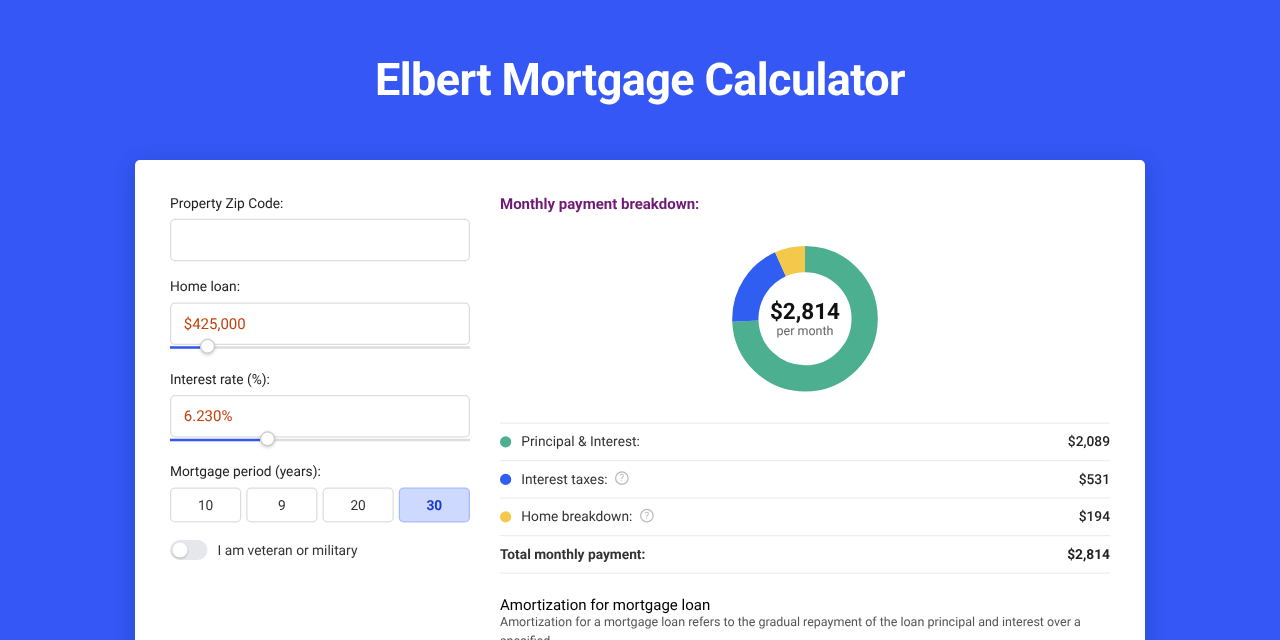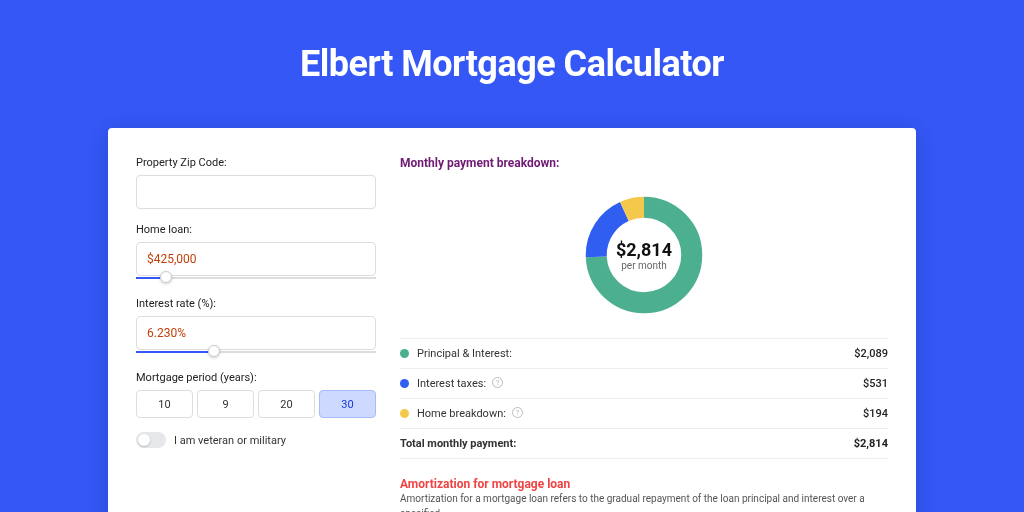--- a/index.html
+++ b/index.html
@@ -14,42 +14,42 @@
 .grp{margin-bottom:14px;position:relative}
 .row2{display:flex;gap:8px}
 .row2 .inp:first-child{flex:1.8}
 .row2 .inp:last-child{flex:1}
 .slider{position:relative;height:8px;margin-top:-1px}
 .slider .track{position:absolute;left:0;right:0;top:2px;height:2px;background:#ddd}
 .slider .fill{position:absolute;left:0;top:2px;height:2px;background:#3457f5}
 .slider .thumb{position:absolute;top:-4px;width:12px;height:12px;background:#fff;border:1px solid #ccc;border-radius:50%;box-shadow:0 1px 3px rgba(0,0,0,0.2)}
 .periods{display:flex;gap:4px}
 .pbtn{flex:1;height:28px;border:1px solid #ddd;background:#fff;border-radius:4px;font-size:11px;color:#333;cursor:pointer}
-.pbtn.active{background:#cdd9ff;border-color:#a7bbff;color:#1a3ad0;font-weight:400}
+.pbtn.active{background:#cdd9ff;border-color:#a7bbff;color:#1a3ad0;font-weight:700}
 .tgl-row{display:flex;align-items:center;gap:8px;margin-top:6px}
 .tgl{width:30px;height:16px;background:#e5e7eb;border-radius:10px;position:relative}
 .tgl::after{content:"";position:absolute;left:2px;top:2px;width:12px;height:12px;background:#fff;border-radius:50%;box-shadow:0 1px 2px rgba(0,0,0,0.2)}
 .tgl-lbl{font-size:11px;color:#333}
 .panel-title{font-size:12px;font-weight:700;color:#701a75}
 .donut-wrap{display:flex;justify-content:center;padding:10px 0 8px}
 .donut{position:relative;width:126px;height:126px}
 .donut svg{width:126px;height:126px;transform:rotate(-90deg)}
 .donut-c{position:absolute;inset:0;display:flex;flex-direction:column;align-items:center;justify-content:center}
 .donut-c .amt{font-size:18px;font-weight:700;color:#111}
 .donut-c .per{font-size:10px;color:#666}
 .legend{border-top:1px solid #eee}
 .lrow{display:flex;align-items:center;padding:8px 0;border-bottom:1px solid #eee;font-size:11px}
 .dot{width:9px;height:9px;border-radius:50%;margin-right:8px}
 .lname{color:#333;flex:1;display:flex;gap:6px}
 .lval{color:#222;font-weight:500}
 .lrow.total .lname{font-weight:700}
 .lrow.total .lval{font-weight:700}
 .info{width:11px;height:11px;border:1px solid #bbb;border-radius:50%;display:inline-flex;align-items:center;justify-content:center;font-size:8px;color:#bbb}
 .amort{margin-top:6px}
-.amort h3{font-size:12px;font-weight:700;color:#ef4444;margin-bottom:0}
+.amort h3{font-size:12px;font-weight:400;color:#000000;margin-bottom:0}
 .amort p{font-size:10px;color:#555;line-height:1.5}
 </style>
 </head>
 <body>
 
 <div class="hdr">
   <h1>Elbert Mortgage Calculator</h1>
 </div>
 
 <div class="card">

